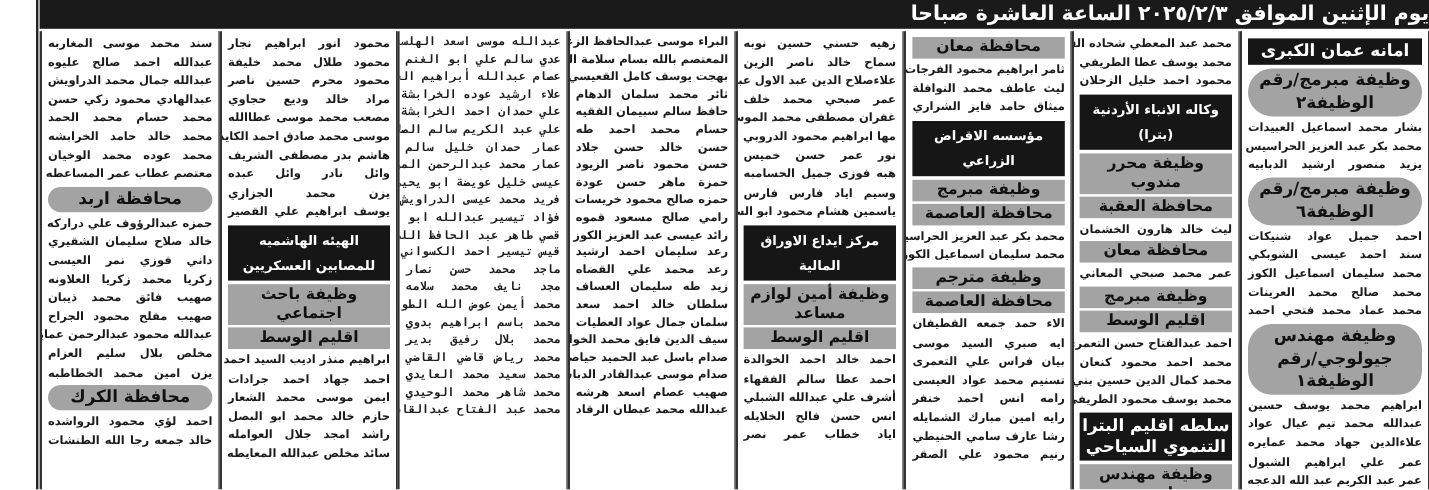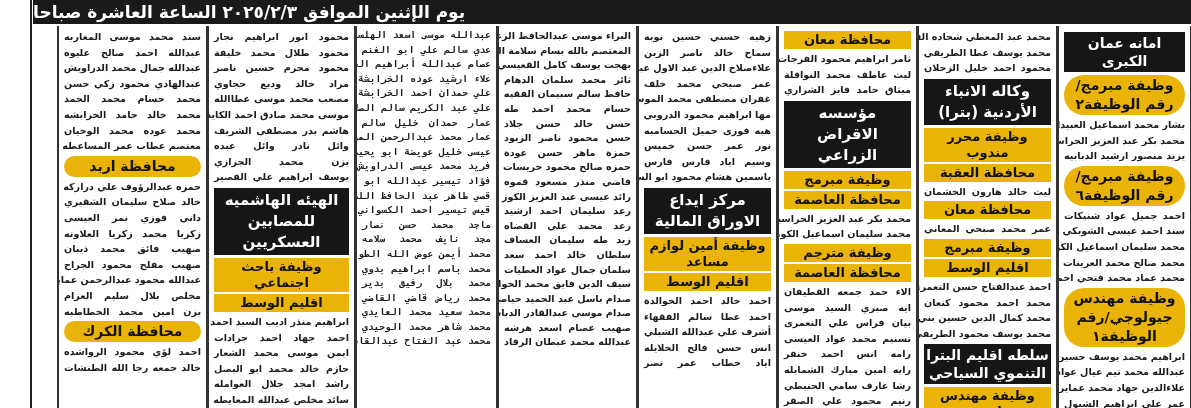--- a/index.html
+++ b/index.html
@@ -3,52 +3,52 @@
 <meta charset="utf-8">
 <style>
   * { box-sizing: border-box; margin: 0; padding: 0; }
   html, body { width: 1191px; height: 408px; background: #fff; overflow: hidden; }
   body { font-family: "DejaVu Sans", sans-serif; color: #111; position: relative; }
   .page { position: absolute; left: 0; top: 0; width: 1191px; height: 408px; background: #fff; }
   .frame-left { position: absolute; left: 30px; top: 0; width: 2px; height: 408px; background: #222; }
   .header {
     position: absolute; left: 33px; top: 0; width: 1158px; height: 24px;
     background: #1a1a1a; color: #fff; direction: rtl;
-    display: flex; align-items: center; justify-content: flex-end;
+    display: flex; align-items: center; justify-content: flex-start;
   }
   .header span { font-size: 17px; font-weight: bold; letter-spacing: 0.2px; }
   .cols {
     position: absolute; left: 33px; top: 26px; width: 1158px; height: 382px;
     display: flex; flex-direction: row-reverse;
   }
   .col {
     height: 100%; border-left: 2px solid #333; border-right: 1px solid #333;
     padding: 3px 5px 0 5px; direction: rtl; overflow: hidden;
   }
-  .c1 { width: 134px; }
+  .c1 { width: 158px; }
   .c2 { width: 140px; }
   .c3 { width: 140px; }
   .c4 { width: 140px; }
   .c5 { width: 140px; }
   .c6 { width: 142px; font-family: Liberation Mono, monospace; }
   .c7 { width: 148px; }
   .c8 { width: 150px; }
   .line {
     font-size: 9.6px; line-height: 15.6px; height: 15.6px; white-space: nowrap;
     text-align: justify; text-align-last: justify; font-weight: bold; color: #1b1b1b;
   }
   .tight .line { line-height: 14.6px; height: 14.6px; }
   .gray {
-    background: #eab308; color: #111; font-weight: bold; text-align: center;
+    background: #a3a3a3; color: #111; font-weight: bold; text-align: center;
     font-size: 13px; line-height: 16px; margin: 2px 0; padding: 1px 2px;
   }
   .gray.lg { font-size: 14px; line-height: 19px; border-radius: 20px; }
   .black {
     background: #161616; color: #fff; font-weight: bold; text-align: center;
-    font-size: 15px; line-height: 21px; margin: 3px 0; padding: 2px 2px;
+    font-size: 11px; line-height: 21px; margin: 3px 0; padding: 2px 2px;
   }
   .black.sm { font-size: 14px; line-height: 18px; }
 </style>
 </head>
 <body>
 
 <div class="page">
   <div class="frame-left"></div>
   <div class="header">
     <span>يوم الإثنين الموافق ٢٠٢٥/٢/٣ الساعة العاشرة صباحا</span>
@@ -119,22 +119,22 @@
 
     </div>
 
     <div class="col c4">
       <div class="line">زهيه حسني حسين نوبه</div>
       <div class="line">سماح خالد ناصر الزين</div>
       <div class="line">علاءصلاح الدين عبد الاول عبد القادر</div>
       <div class="line">عمر صبحي محمد خلف</div>
       <div class="line">غفران مصطفى محمد الموسى</div>
       <div class="line">مها ابراهيم محمود الدروبي</div>
+      <div class="line">نور عمر حسن خميس</div>
       <div class="line">هبه فوزى جميل الحسامبه</div>
-      <div class="line">نور عمر حسن خميس</div>
       <div class="line">وسيم اياد فارس فارس</div>
       <div class="line">ياسمين هشام محمود ابو السندس</div>
       <div class="black">مركز ايداع الاوراق المالية</div>
       <div class="gray">وظيفة أمين لوازم مساعد</div>
       <div class="gray">اقليم الوسط</div>
       <div class="line">احمد خالد احمد الخوالدة</div>
       <div class="line">احمد عطا سالم الفقهاء</div>
       <div class="line">أشرف علي عبدالله الشبلي</div>
       <div class="line">انس حسن فالح الخلايله</div>
       <div class="line">اياد خطاب عمر نصر</div>
@@ -144,21 +144,21 @@
       <div class="line">البراء موسى عبدالحافظ الزعيرات</div>
       <div class="line">المعتصم بالله بسام سلامة الشورة</div>
       <div class="line">بهجت يوسف كامل القعيسي</div>
       <div class="line">ثائر محمد سلمان الدهام</div>
       <div class="line">حافظ سالم سبيمان الفقيه</div>
       <div class="line">حسام محمد احمد طه</div>
       <div class="line">حسن خالد حسن جلاد</div>
       <div class="line">حسن محمود ناصر الزيود</div>
       <div class="line">حمزة ماهر حسن عودة</div>
       <div class="line">حمزه صالح محمود خريسات</div>
-      <div class="line">قاضي منذر مسعود قموه</div>
+      <div class="line">رامي صالح مسعود قموه</div>
       <div class="line">رائد عيسى عبد العزيز الكوز</div>
       <div class="line">رعد سليمان احمد ارشيد</div>
       <div class="line">رعد محمد علي القضاه</div>
       <div class="line">زيد طه سليمان العساف</div>
       <div class="line">سلطان خالد احمد سعد</div>
       <div class="line">سلمان جمال عواد العطيات</div>
       <div class="line">سيف الدين فايق محمد الخوالده</div>
       <div class="line">صدام باسل عبد الحميد حياصات</div>
       <div class="line">صدام موسى عبدالقادر الدباس</div>
       <div class="line">صهيب عصام اسعد هرشه</div>

